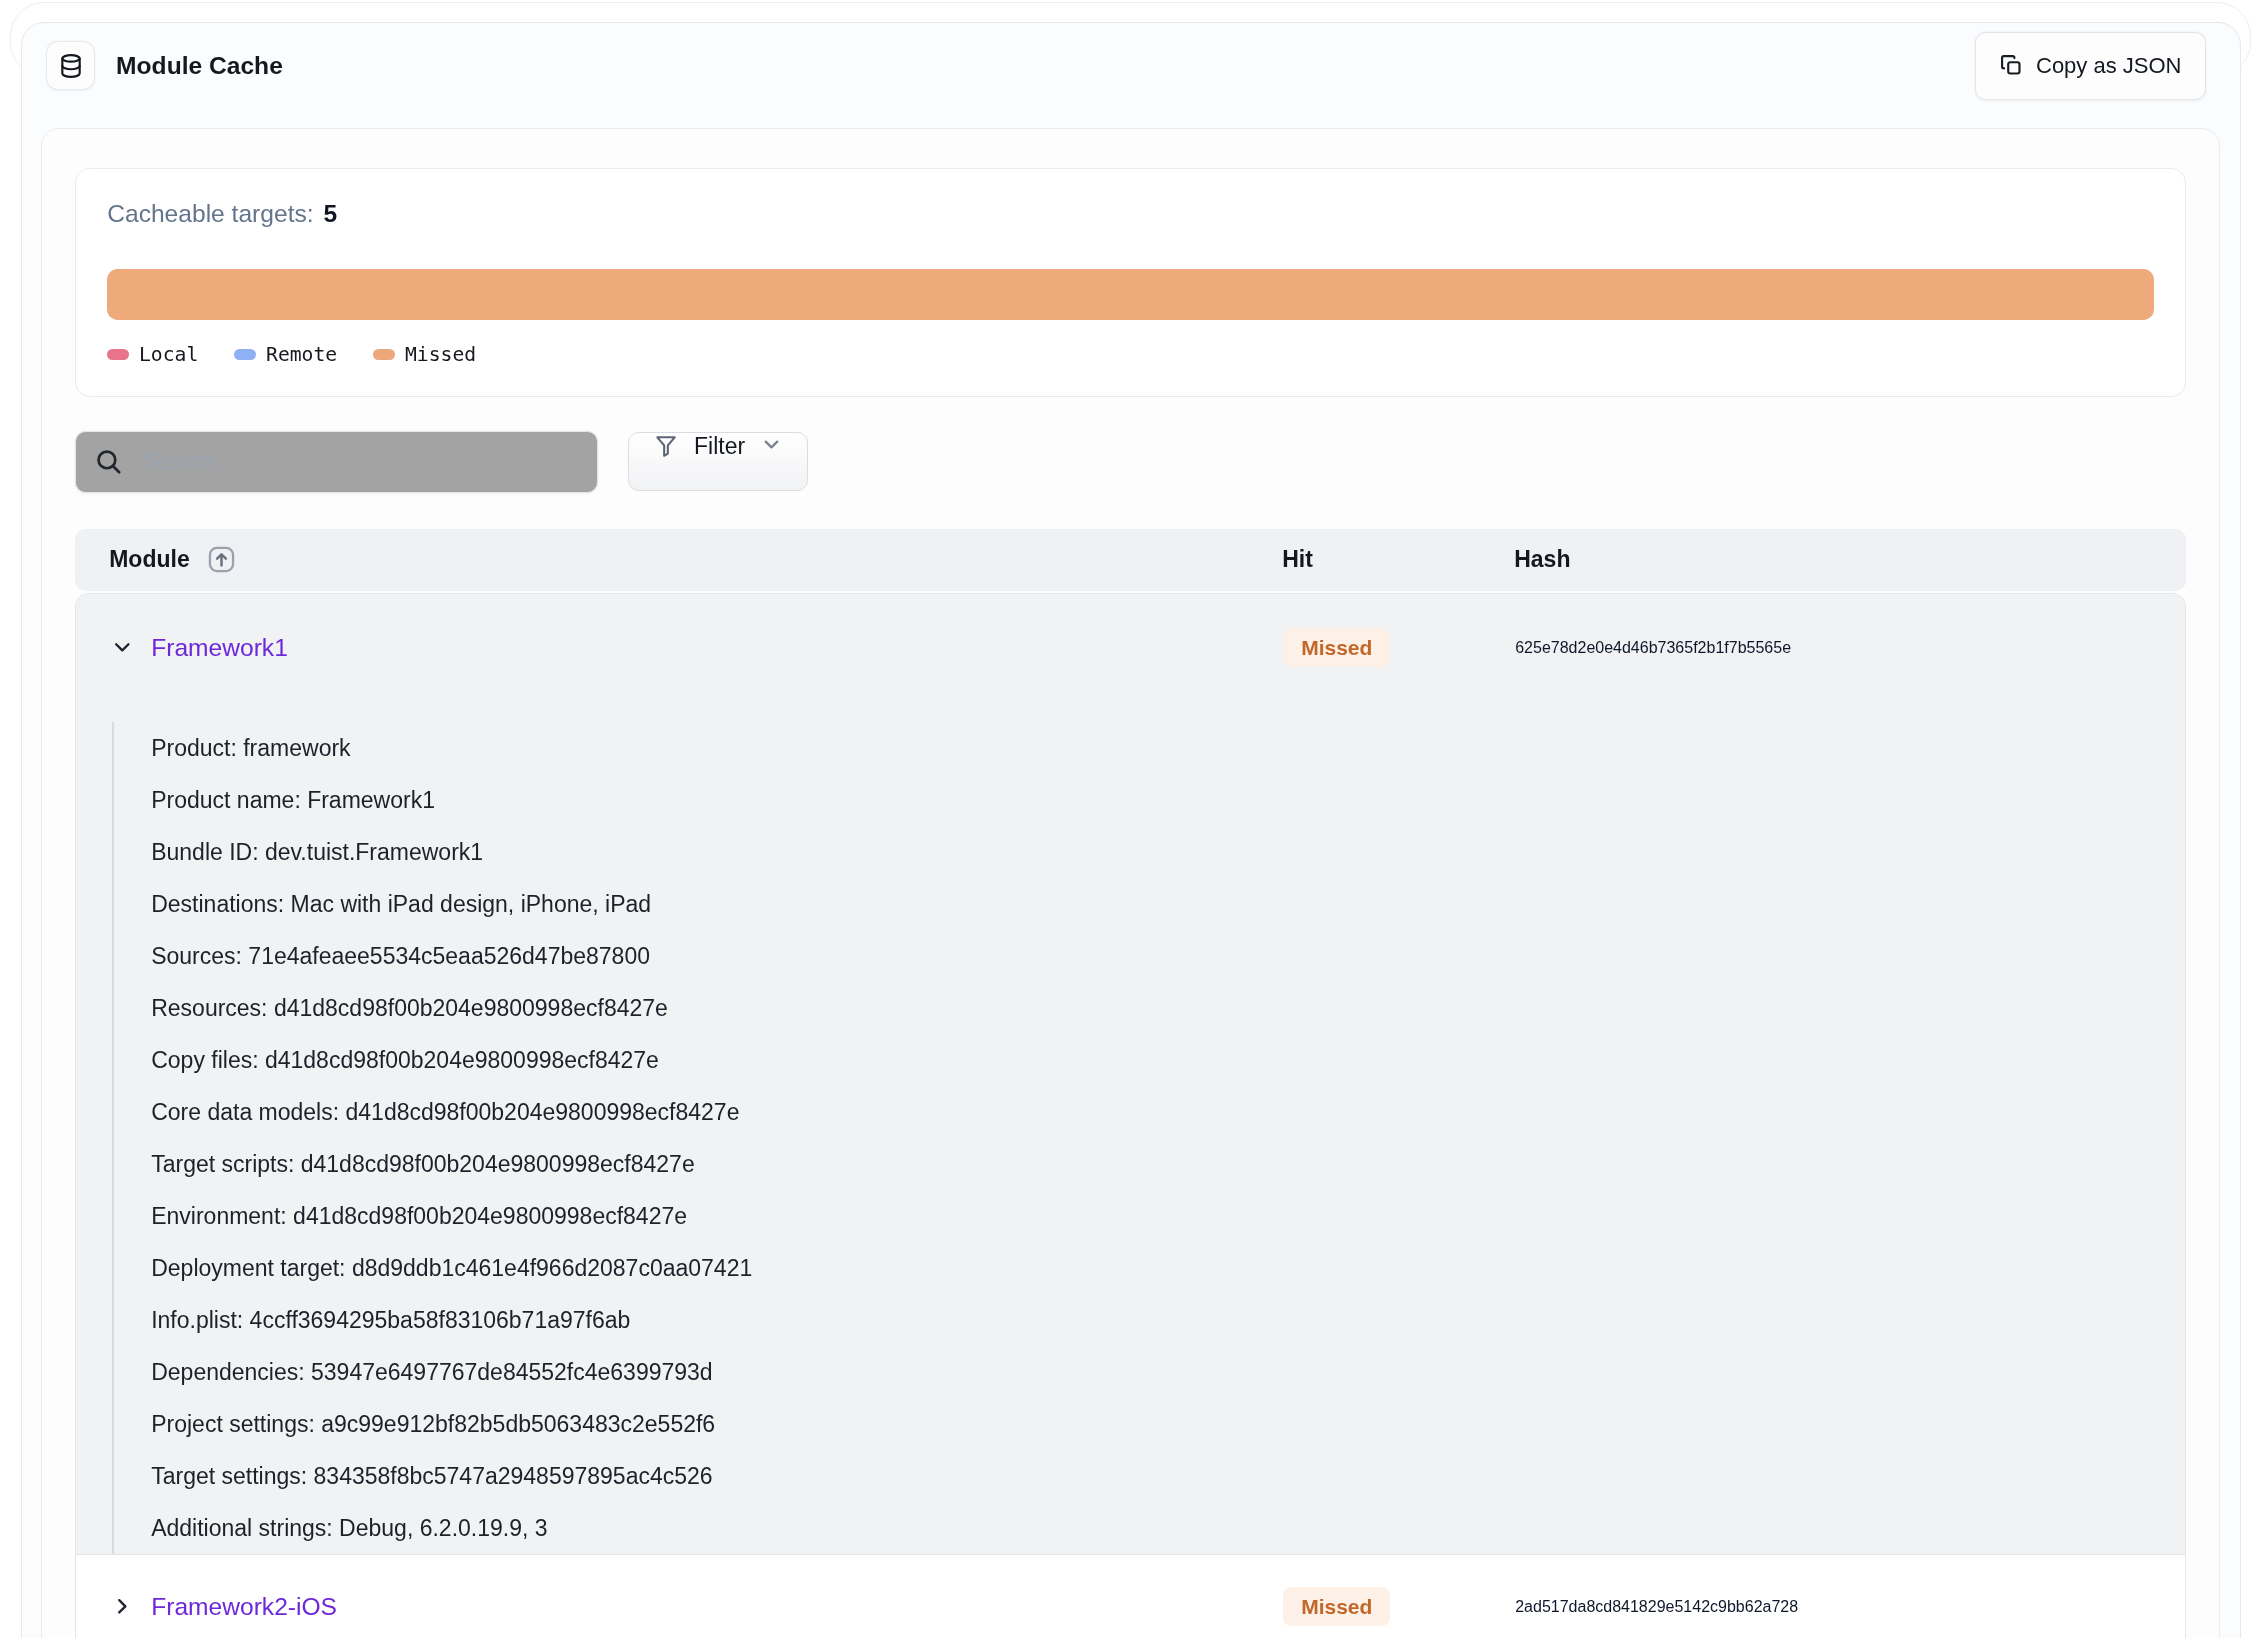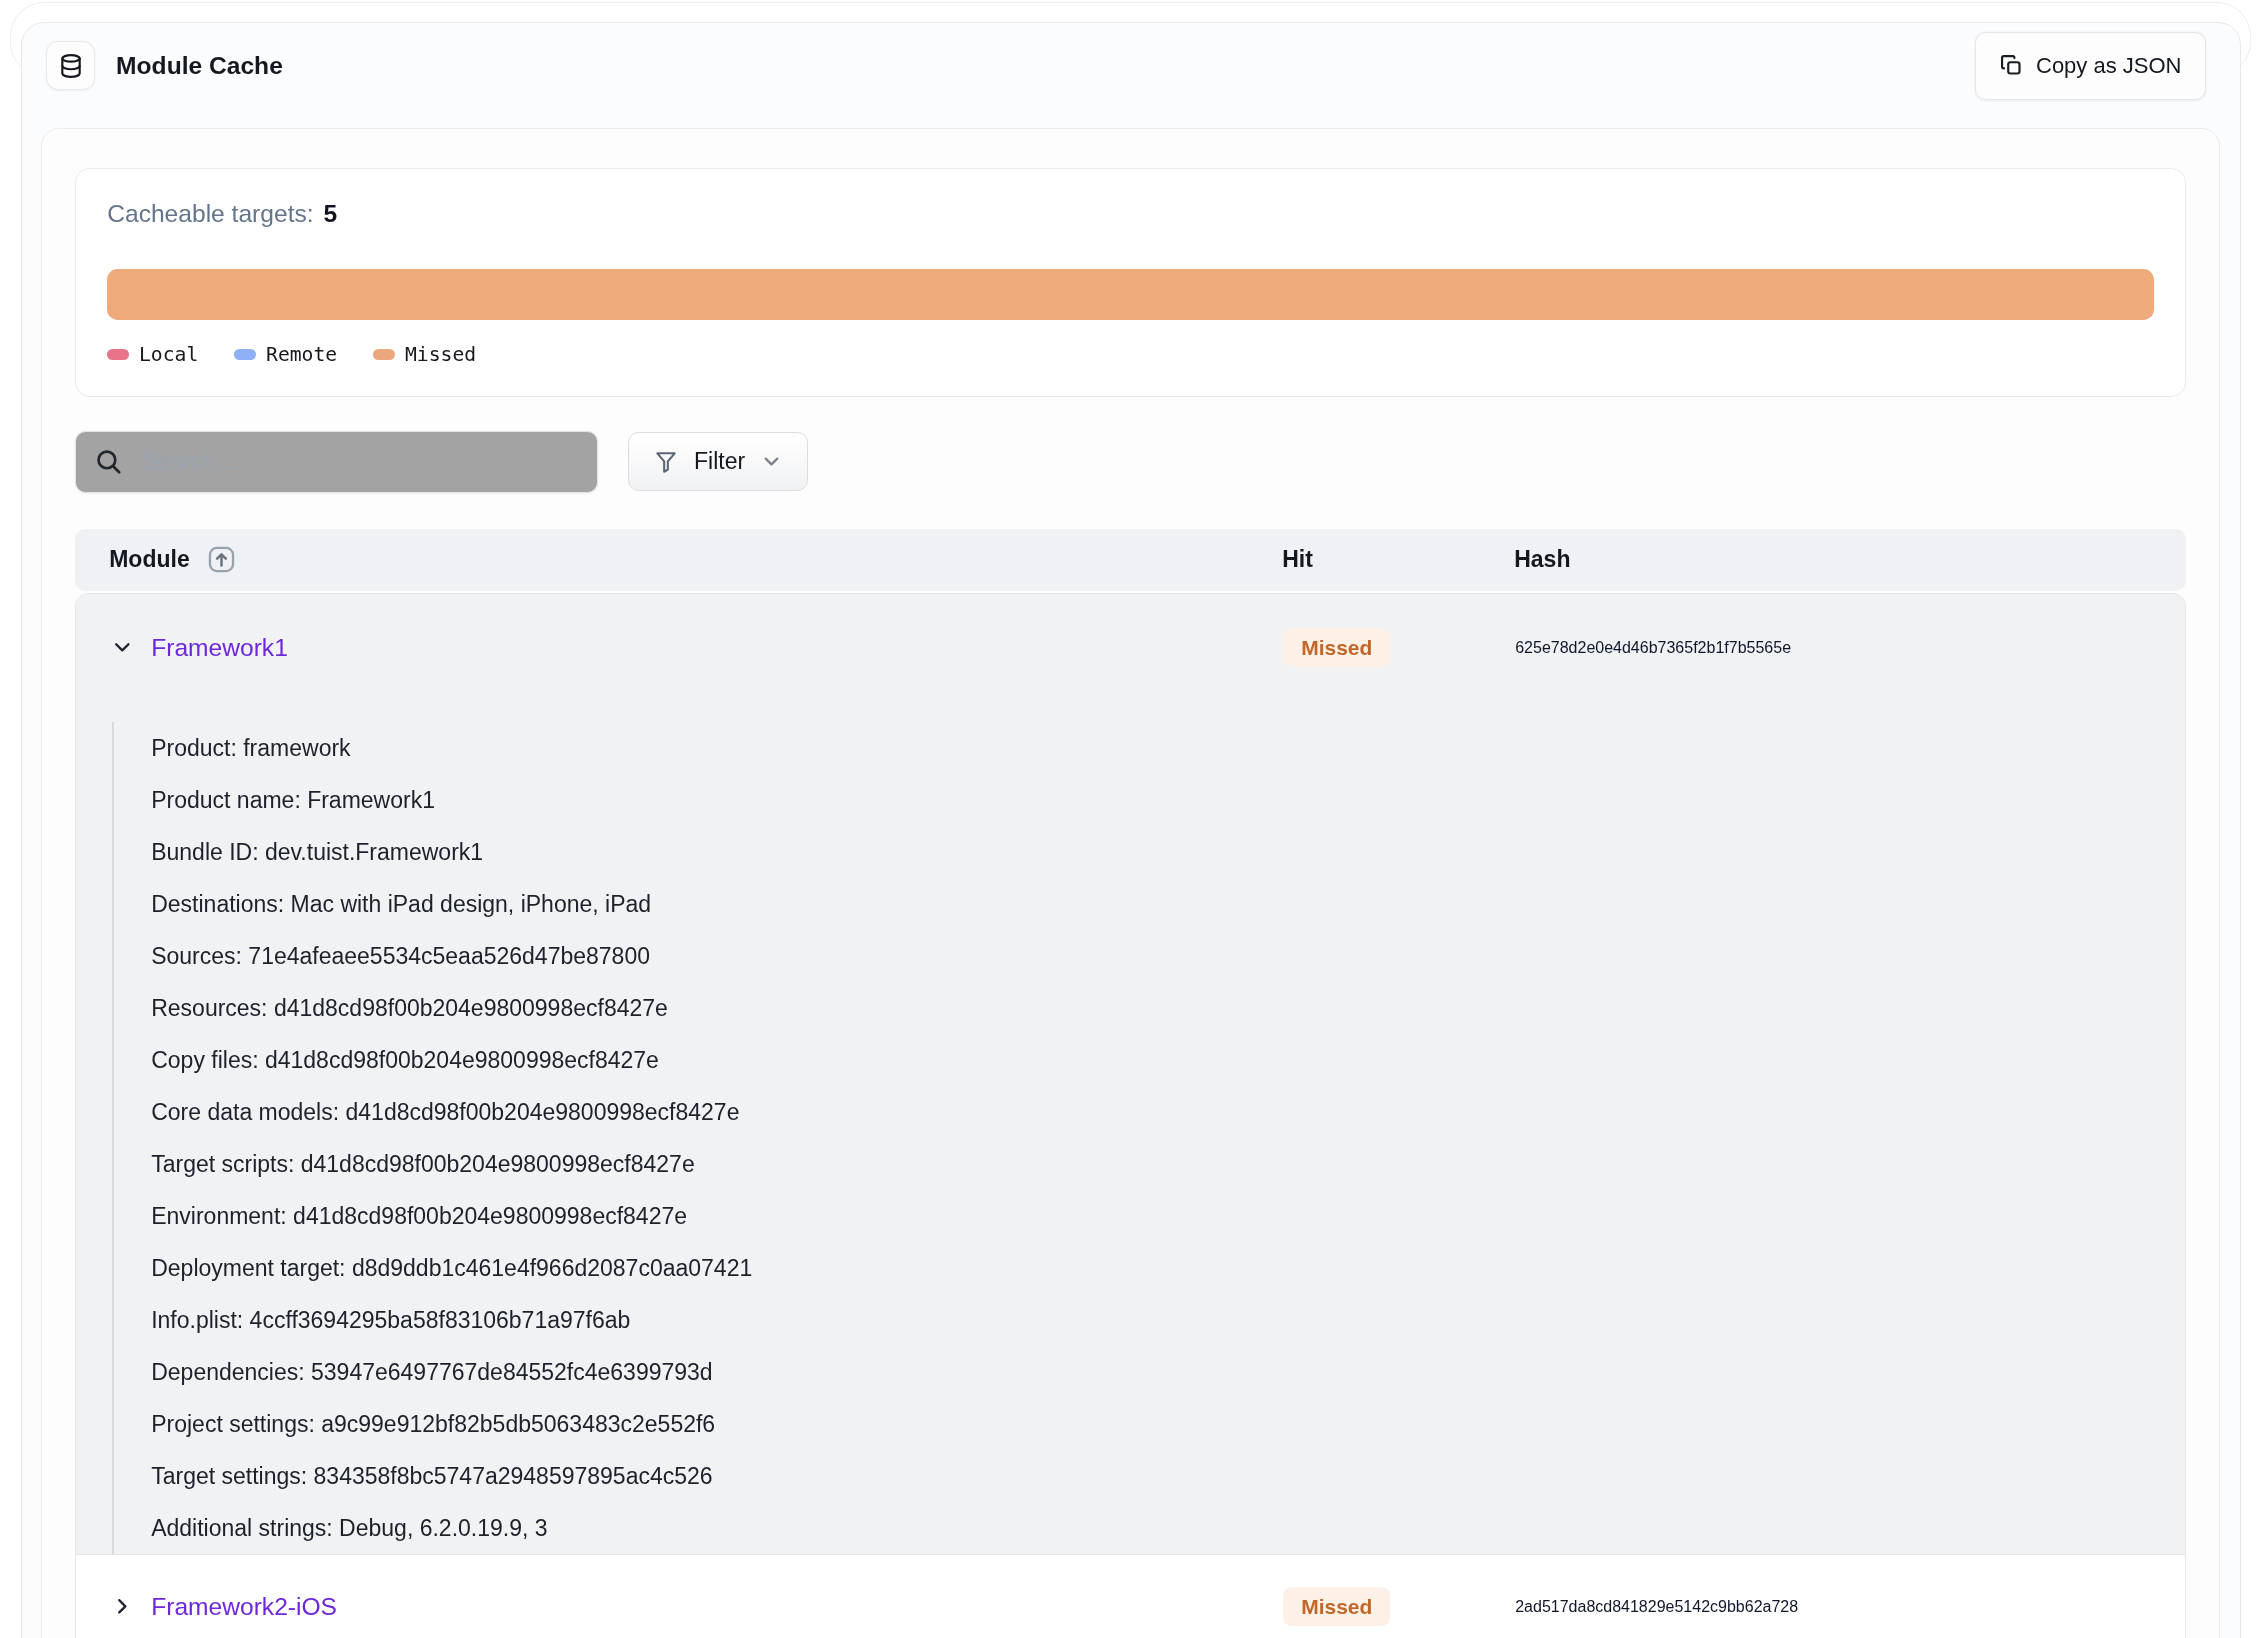--- a/index.html
+++ b/index.html
@@ -71,21 +71,21 @@
   }
   .search-box input {
     border: none; outline: none; flex: 1; font-size: 23px;
     font-family: "Liberation Sans", sans-serif; color: #13161c; background: transparent;
   }
   .search-box input::placeholder { color: #9aa3b0; }
   .filter-btn {
     height: 59px; padding: 0 24.6px; border-radius: 10.7px;
     border: 1.6px solid #d9dce1;
     background: linear-gradient(#ffffff, #f1f2f4);
-    display: flex; align-items: center; gap: 14.7px;
+    display: flex; align-items: flex-start; gap: 14.7px;
     font-size: 23px; font-weight: 500; color: #14181f; cursor: pointer;
   }
   
   .table-header {
     height: 62px; background: #f0f1f4; border-radius: 10.7px;
     display: grid; grid-template-columns: 1173px 232px 1fr;
     align-items: center; padding: 0 34px; margin-bottom: 2.5px;
   }
   .th { font-size: 23px; font-weight: 600; color: #14181f; display: flex; align-items: center; gap: 15px; }
   .table-card {

